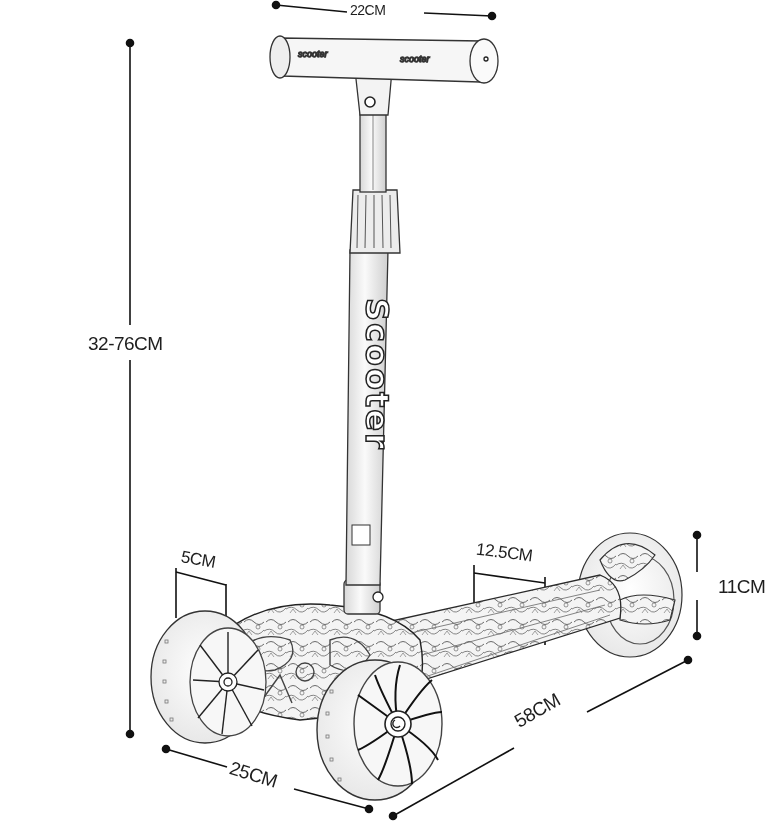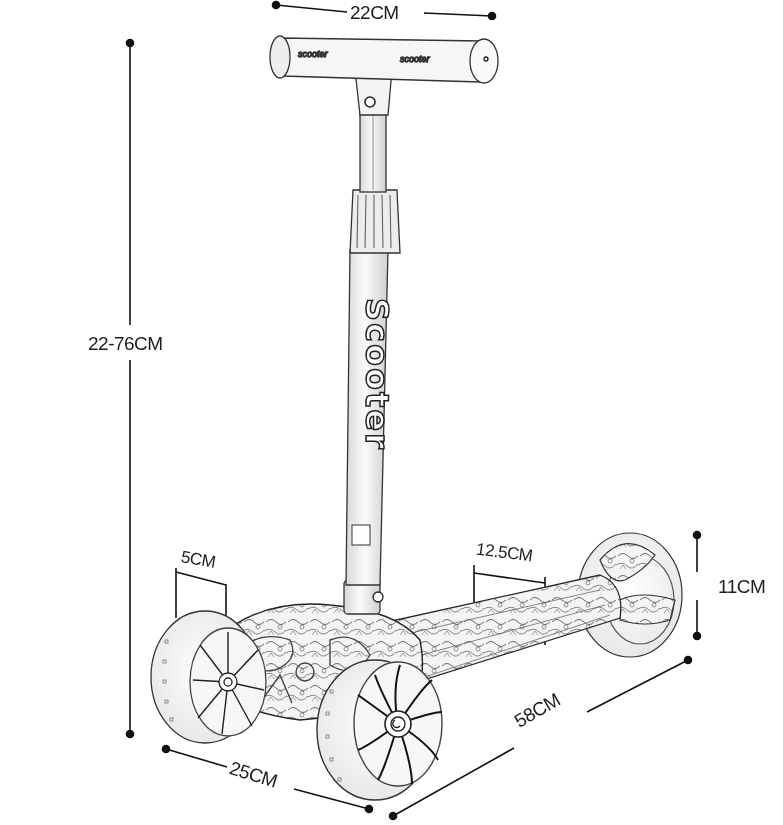--- a/index.html
+++ b/index.html
@@ -196,23 +196,23 @@
       <text x="298" y="57" font-family="Liberation Sans, sans-serif" font-size="9" fill="#999" font-style="italic">scooter</text>
       <text x="400" y="62" font-family="Liberation Sans, sans-serif" font-size="9" fill="#999" font-style="italic">scooter</text>
     </g>
 
     <g transform="translate(366 298) rotate(90)">
       <text x="0" y="0" font-family="DejaVu Sans, sans-serif" font-size="32" font-weight="bold" fill="#ffffff" stroke="#222" stroke-width="1.5" letter-spacing="2">Scooter</text>
     </g>
     <rect x="352" y="525" width="18" height="20" fill="#fff" stroke="#333" stroke-width="1"></rect>
   </svg>
 
-  <div class="dim-label" style="left:350px; top:3px; font-size:19px;">22CM</div>
-
-  <div class="dim-label" style="left:88px; top:334px; font-size:19px;">22-76CM</div>
+  <div class="dim-label" style="left:350px; top:3px; font-size:14px;">22CM</div>
+
+  <div class="dim-label" style="left:88px; top:334px; font-size:19px;">32-76CM</div>
 
   <div class="dim-label" style="left:181px; top:551px; font-size:17px; transform:rotate(10deg);">5CM</div>
 
   <div class="dim-label" style="left:476px; top:544px; font-size:17px; transform:rotate(7deg);">12.5CM</div>
 
   <div class="dim-label" style="left:686px; top:577px; font-size:19px;margin-left:32px;">11CM</div>
 
   <div class="dim-label" style="left:229px; top:765px; font-size:19px; transform:rotate(17deg);">25CM</div>
 
   <div class="dim-label" style="left:516px; top:713px; font-size:19px; transform:rotate(-30deg); transform-origin:left center;">58CM</div>

